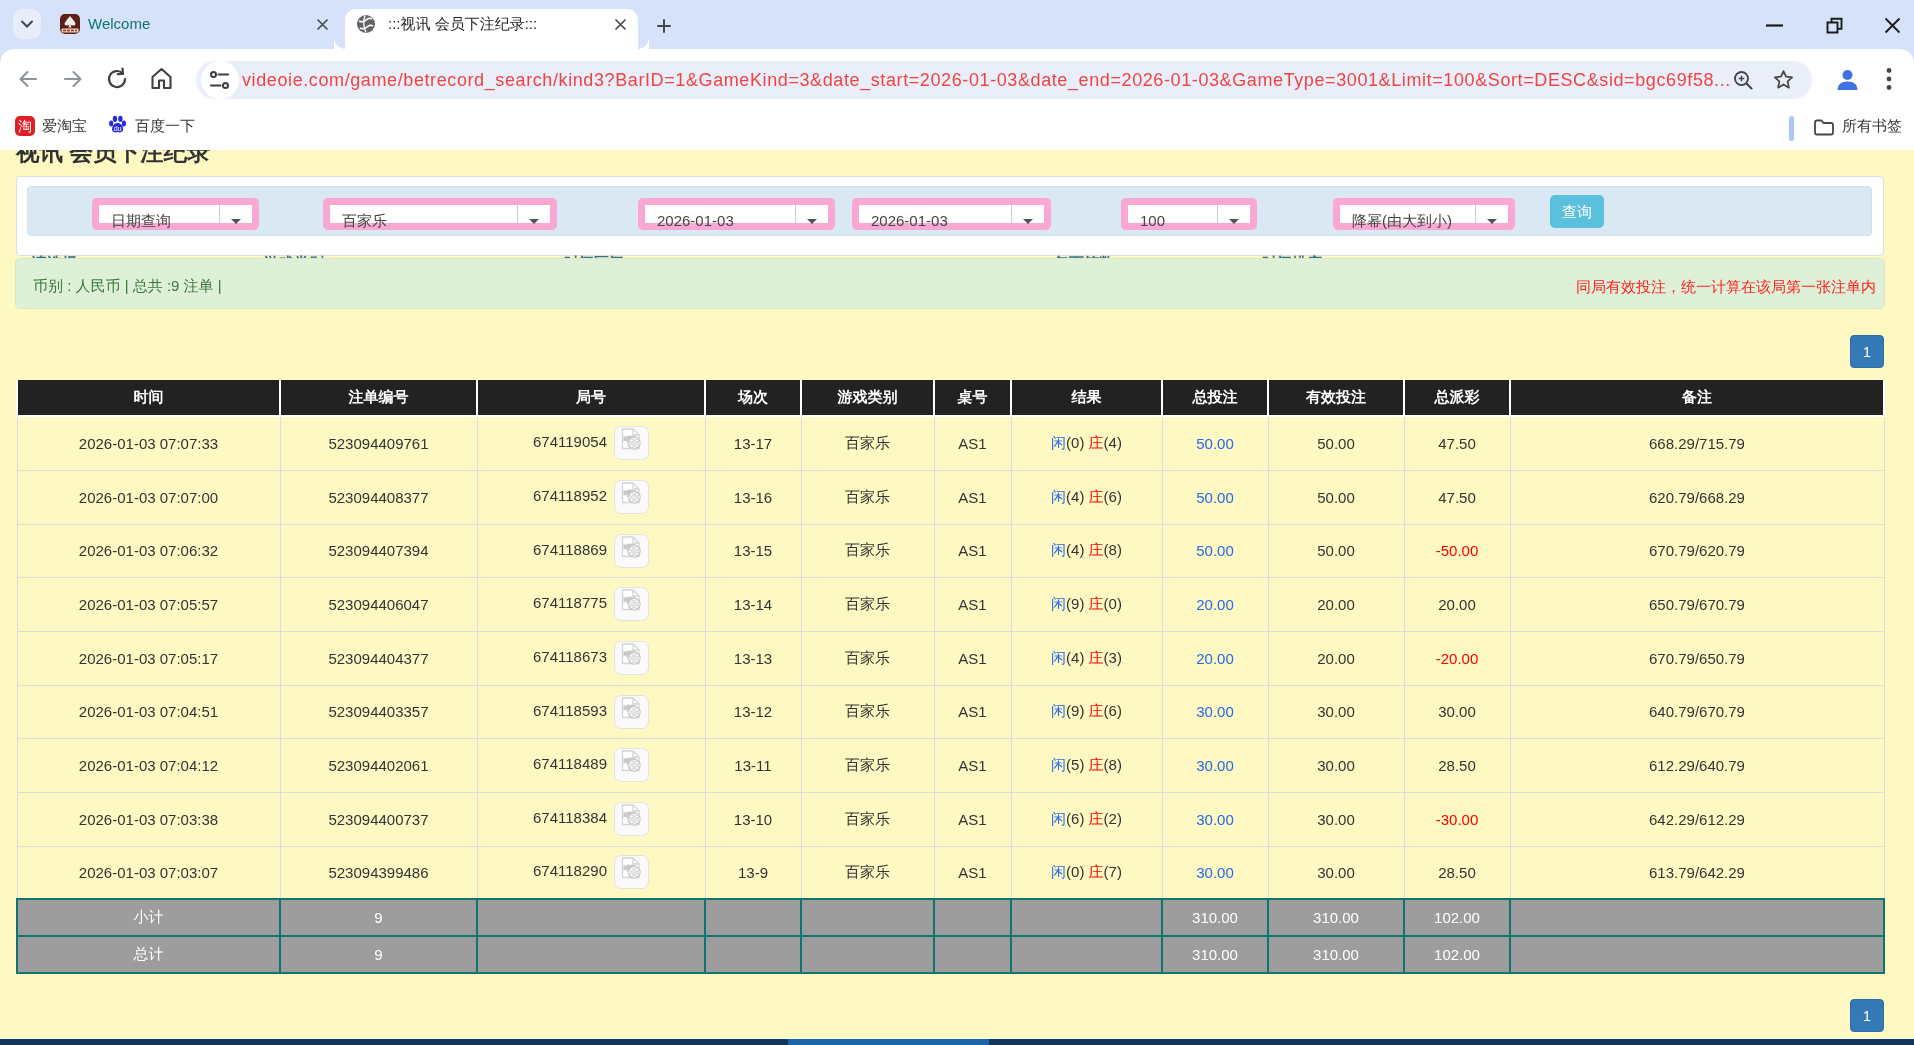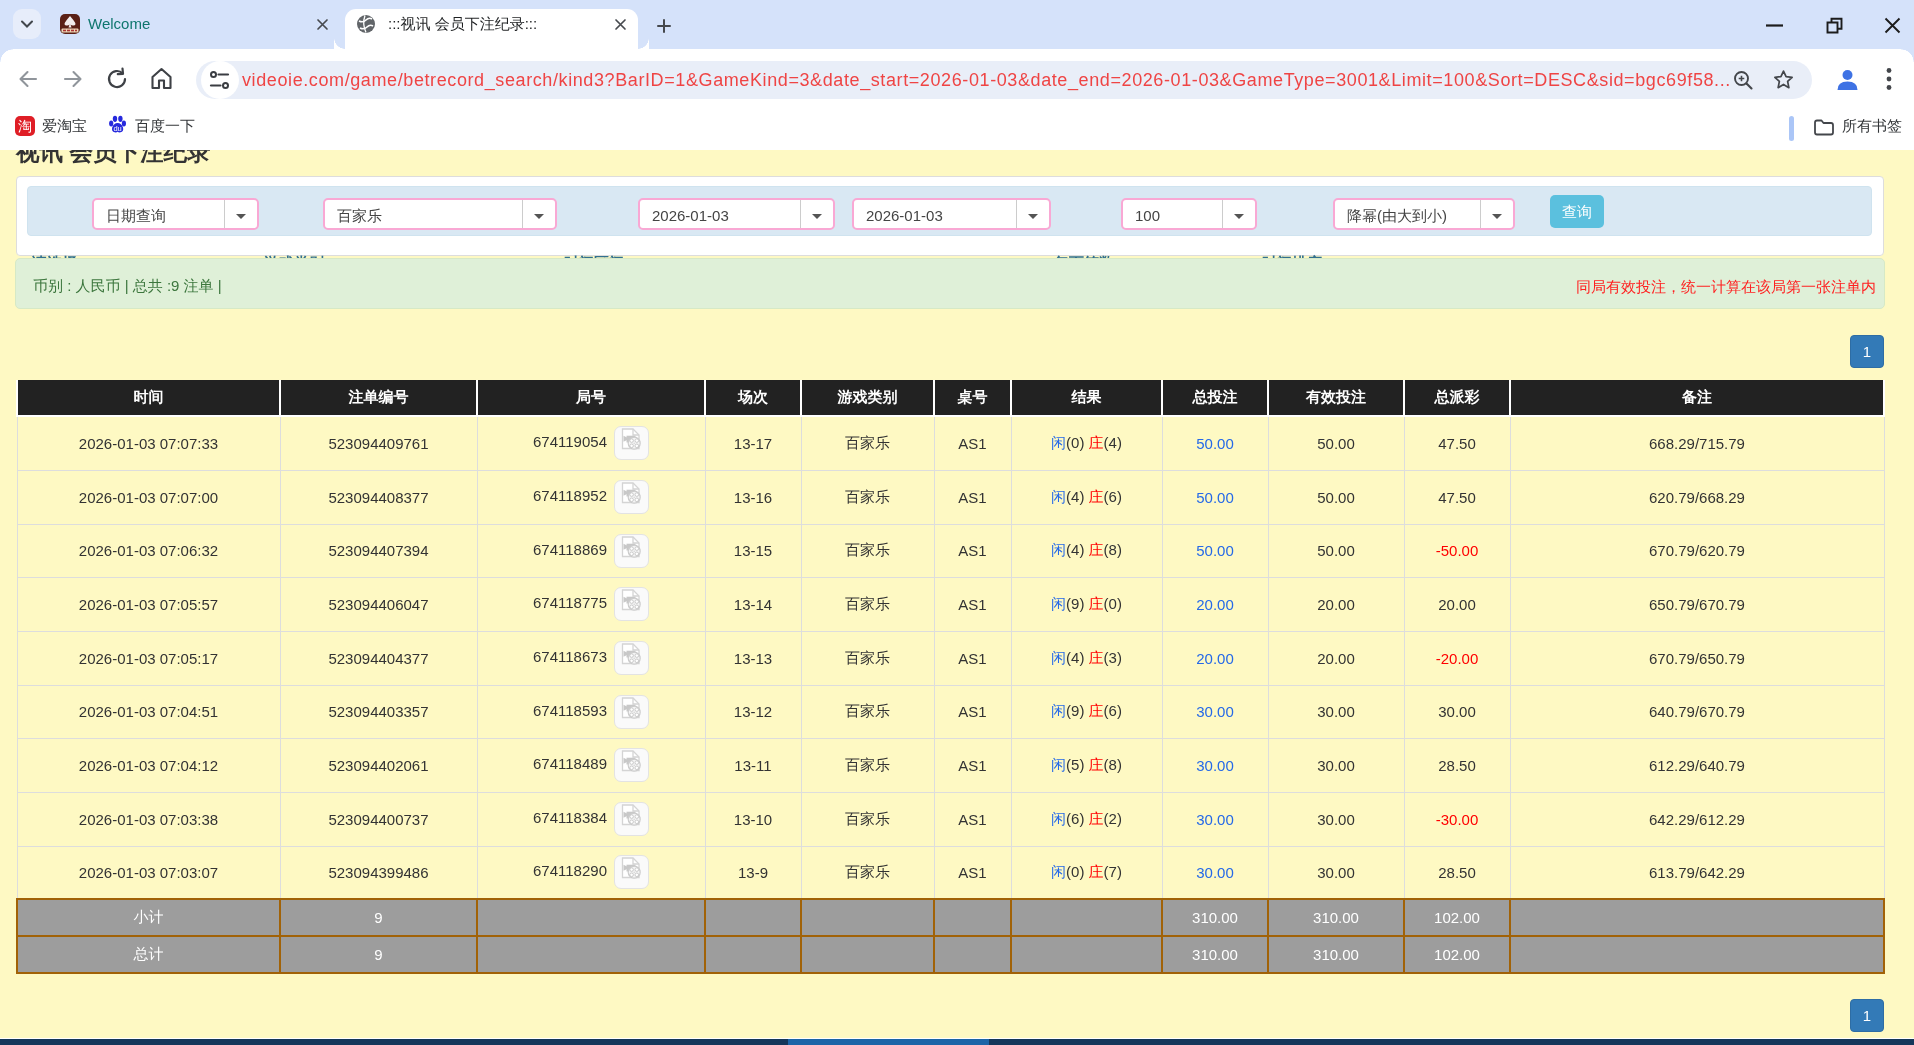--- a/index.html
+++ b/index.html
@@ -26,39 +26,39 @@
   #bookbar { position:absolute; left:0; top:110px; width:1914px; height:40px; background:#fff; }
   .bktext { position:absolute; top:117px; font-size:15px; color:#333639;font-family:Liberation Serif, serif; }
 
   
   #page { position:absolute; left:0; top:0; width:1914px; height:1038px; background:#fef9c3; z-index:1; }
   #ptitle { position:absolute; left:16px; top:139px; font-size:23.5px; line-height:26px; color:#333; font-weight:700; }
 
   #filterbox { position:absolute; left:16px; top:176px; width:1868px; height:80px; background:#fff; border:1px solid #ddd; border-radius:4px; }
   #filterbar { position:absolute; left:27px; top:186px; width:1845px; height:50px; background:#d9e8f3; border:1px solid #cfe3ef; border-radius:4px; }
   .flabel { position:absolute; top:206px; font-size:15px; font-weight:700; color:#31708f; white-space:nowrap;margin-top:48px; }
-  .fsel { position:absolute; top:198px; height:32px; background:#fff; border:2px solid #f9a8d4; border-radius:5px; font-size:15px; color:#444; }
+  .fsel { position:absolute; top:198px; height:32px; background:#fff; border:7px solid #f9a8d4; border-radius:5px; font-size:15px; color:#444; }
   .fsel .val { position:absolute; left:12px; top:7px; white-space:nowrap; }
   .fsel .arr { position:absolute; right:0; top:0; bottom:0; width:33px; border-left:1px solid #ccc; }
   .fsel .arr:after { content:""; position:absolute; left:11px; top:14px; border-left:5px solid transparent; border-right:5px solid transparent; border-top:5px solid #555; }
   #qbtn { position:absolute; left:1550px; top:195px; width:54px; height:33px; background:#5bc0de; border-radius:5px; color:#fff; font-size:15px; text-align:center; line-height:33px; }
 
   #alert { position:absolute; left:15px; top:258px; width:1870px; height:51px; background:#dff0d8; border:1px solid #d6e9c6; border-radius:5px; }
   #alert .lt { position:absolute; left:17px; top:18px; font-size:15px; color:#3c763d; }
   #alert .rt { position:absolute; right:8px; top:19px; font-size:15px; color:#ff1f1f; }
 
   .pgbtn { position:absolute; left:1850px; width:34px; height:33px; background:#337ab7; border:1px solid #2e6da4; border-radius:4px; color:#fff; font-size:15px; text-align:center; line-height:31px; }
 
   
   #tblwrap { position:absolute; left:16px; top:380px; width:1869px; }
   table { border-collapse:collapse; table-layout:fixed; width:1869px; }
   th { background:#222; color:#fff; font-size:15px; font-weight:700; height:36px; border:2px solid #fff; border-top:none; text-align:center; }
   td { border:1px solid #ddd; height:54px; font-size:15px; color:#333; text-align:center; vertical-align:middle; white-space:nowrap; }
   tr.r53 td { height:53px; }
-  tr.sum td { background:#9d9d9d; color:#fff; border:2px solid #a16207; height:37px; }
+  tr.sum td { background:#9d9d9d; color:#fff; border:2px solid #0f766e; height:37px; }
   .blue { color:#2569e8; }
   .red { color:#f00; }
   .vbtn { display:inline-block; vertical-align:middle; width:35px; height:34px; border:1px solid #e3e3e3; background:#fafafa; border-radius:7px; margin-left:7px; position:relative; }
 
   #hscroll { position:absolute; left:0; top:1039px; width:1914px; height:6px; background:#14365a; z-index:20; }
   #hthumb { position:absolute; left:788px; top:0; width:201px; height:6px; background:#1c64a7; }
 </style>
 </head>
 <body>
 <svg width="0" height="0" style="position:absolute">

